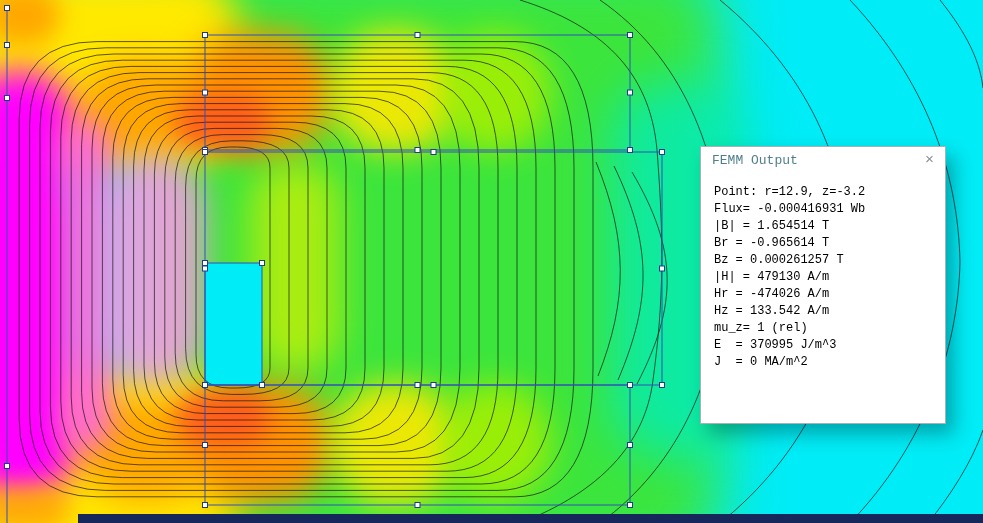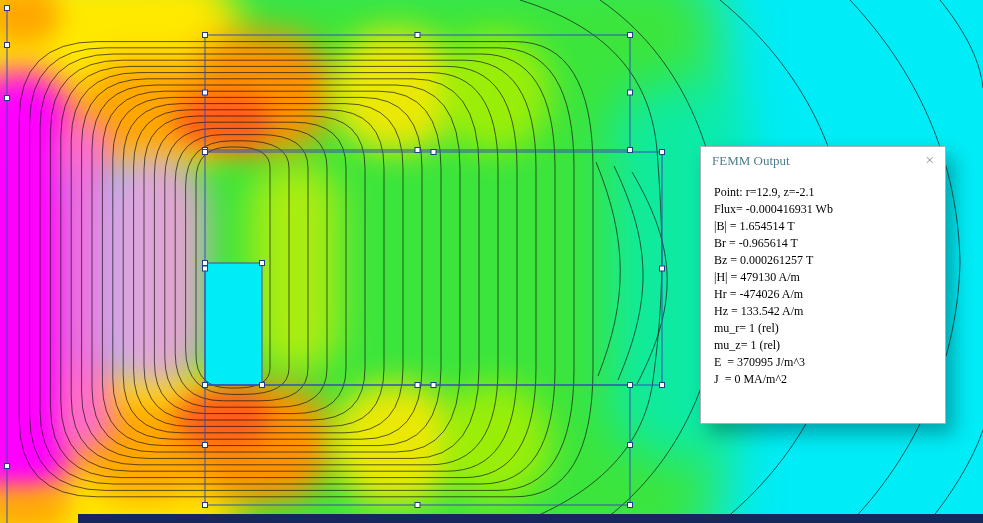--- a/index.html
+++ b/index.html
@@ -1,18 +1,18 @@
 <!DOCTYPE html>
 <html style="--c-bg: #00ecf6; --c-green: #3ce53c; --c-yellow: #ffe900; --c-orange: #ff9100; --c-red: #ff4b24; --c-magenta: #ff00ff; --c-pink: #ff66d9; --c-pink2: #ff9ae4; --c-lime: #aaf000; --c-teal: #00ecc0; --c-amber: #ffa800; --c-coilyellow: #d8f000; --c-line: #111111; --c-outline: #3050b8; --c-handle: #1f3c8c; --c-frame: #16275c; --c-title: #4f7f8c;"><head>
 <meta charset="utf-8">
 <style>
   *{box-sizing:border-box}
   html,body{margin:0;padding:0;background:#222}
   #stage{position:relative;width:983px;height:523px;overflow:hidden;
-         background:var(--c-bg,#00ecf6);font-family:Liberation Serif, serif}
+         background:var(--c-bg,#00ecf6);font-family:Liberation Mono, monospace}
   #field{position:absolute;inset:0;overflow:hidden}
   .blob{position:absolute;border-radius:60px;filter:blur(16px)}
   .b-green   {left:150px;top:-40px;width:570px;height:600px;background:var(--c-green);filter:blur(28px)}
   .b-teal    {left:610px;top:80px;width:140px;height:380px;background:var(--c-teal);opacity:.75;filter:blur(24px)}
   .b-coilyl  {left:250px;top:160px;width:90px;height:215px;background:var(--c-coilyellow);opacity:.7;filter:blur(18px)}
   .b-yl-tl   {left:-30px;top:-30px;width:270px;height:195px;background:var(--c-yellow);filter:blur(18px)}
   .b-yl-bl   {left:-30px;top:368px;width:270px;height:195px;background:var(--c-yellow);filter:blur(18px)}
   .b-or-bart {left:185px;top:32px;width:150px;height:120px;background:var(--c-orange)}
   .b-or-barb {left:185px;top:383px;width:150px;height:120px;background:var(--c-orange)}
   .b-yl-bart {left:330px;top:30px;width:130px;height:122px;background:var(--c-yellow);opacity:.9}
@@ -137,28 +137,27 @@
     </svg>
 
   <div id="bottom-frame"></div>
 
   <div id="femm-window">
     <div class="titlebar">
       <span>FEMM Output</span>
       <span class="close">×</span>
     </div>
     <div class="win-body" id="out-lines">
-        <div class="oline">Point: r=12.9, z=-2.1</div>
+        <div class="oline">Point: r=12.9, z=-3.2</div>
         <div class="oline">Flux= -0.000416931 Wb</div>
         <div class="oline">|B| = 1.654514 T</div>
         <div class="oline">Br = -0.965614 T</div>
         <div class="oline">Bz = 0.000261257 T</div>
         <div class="oline">|H| = 479130 A/m</div>
         <div class="oline">Hr = -474026 A/m</div>
         <div class="oline">Hz = 133.542 A/m</div>
-        <div class="oline">mu_r= 1 (rel)</div>
         <div class="oline">mu_z= 1 (rel)</div>
         <div class="oline">E  = 370995 J/m^3</div>
         <div class="oline">J  = 0 MA/m^2</div>
       </div>
   </div>
 
 </div>
 
 </body></html>

